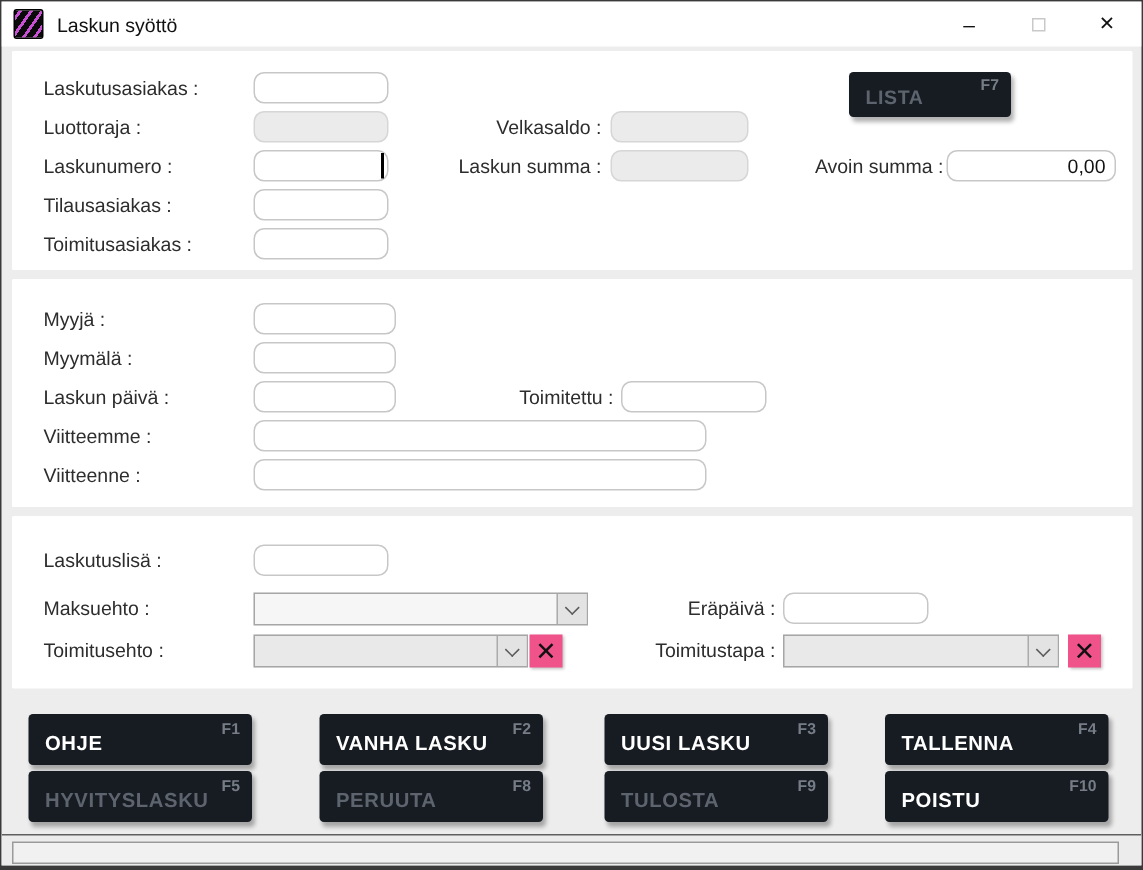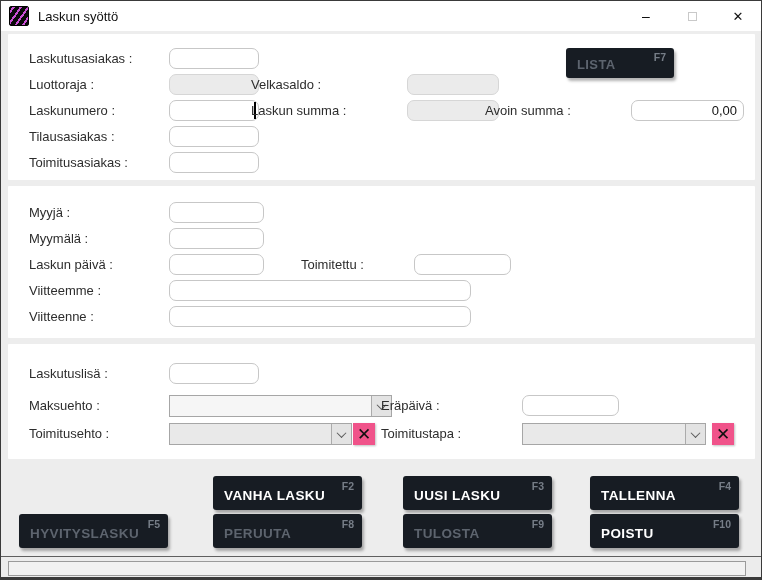--- a/index.html
+++ b/index.html
@@ -31,21 +31,21 @@
   
   .card { position:absolute; background:#ffffff; border-radius:1px; }
   .card1 { left:7px; top:33px;  width:747px; height:146px; }
   .card2 { left:7px; top:185px; width:747px; height:152px; }
   .card3 { left:7px; top:343px; width:747px; height:115px; }
 
   .lbl {
     position:absolute; height:21px; line-height:21px;
     font-size:13px; color:#2d2d2d; white-space:nowrap;
   }
-  .lbl.r { }
+  .lbl.r { text-align:right; }
 
   .inp {
     position:absolute; height:21px; border:1px solid #c7c7c7; border-radius:7px;
     background:#fff; font-family:Liberation Sans, sans-serif; font-size:13px; color:#111; padding:0 6px; outline:none;
   }
   .inp.dis { background:#ebebeb; border-color:#d6d6d6; }
   .inp.num { text-align:right; }
 
   .caret { position:absolute; width:2px; height:17px; background:#000; }
 
@@ -203,20 +203,24 @@
       <div class="field"></div>
       <div class="arrow">
           <div class="chev"></div>
         </div>
     </div>
     <div class="xbtn" style="left:704px;top:79px">
         <span>✕</span>
       </div>
   </div>
 
+  <div class="darkbtn btn-row" style="left:18px;top:475px">
+    <span class="blabel">OHJE</span>
+    <span class="fkey">F1</span>
+  </div>
   <div class="darkbtn btn-row" style="left:212px;top:475px">
     <span class="blabel">VANHA LASKU</span>
     <span class="fkey">F2</span>
   </div>
   <div class="darkbtn btn-row" style="left:402px;top:475px">
     <span class="blabel">UUSI LASKU</span>
     <span class="fkey">F3</span>
   </div>
   <div class="darkbtn btn-row" style="left:589px;top:475px">
     <span class="blabel">TALLENNA</span>

